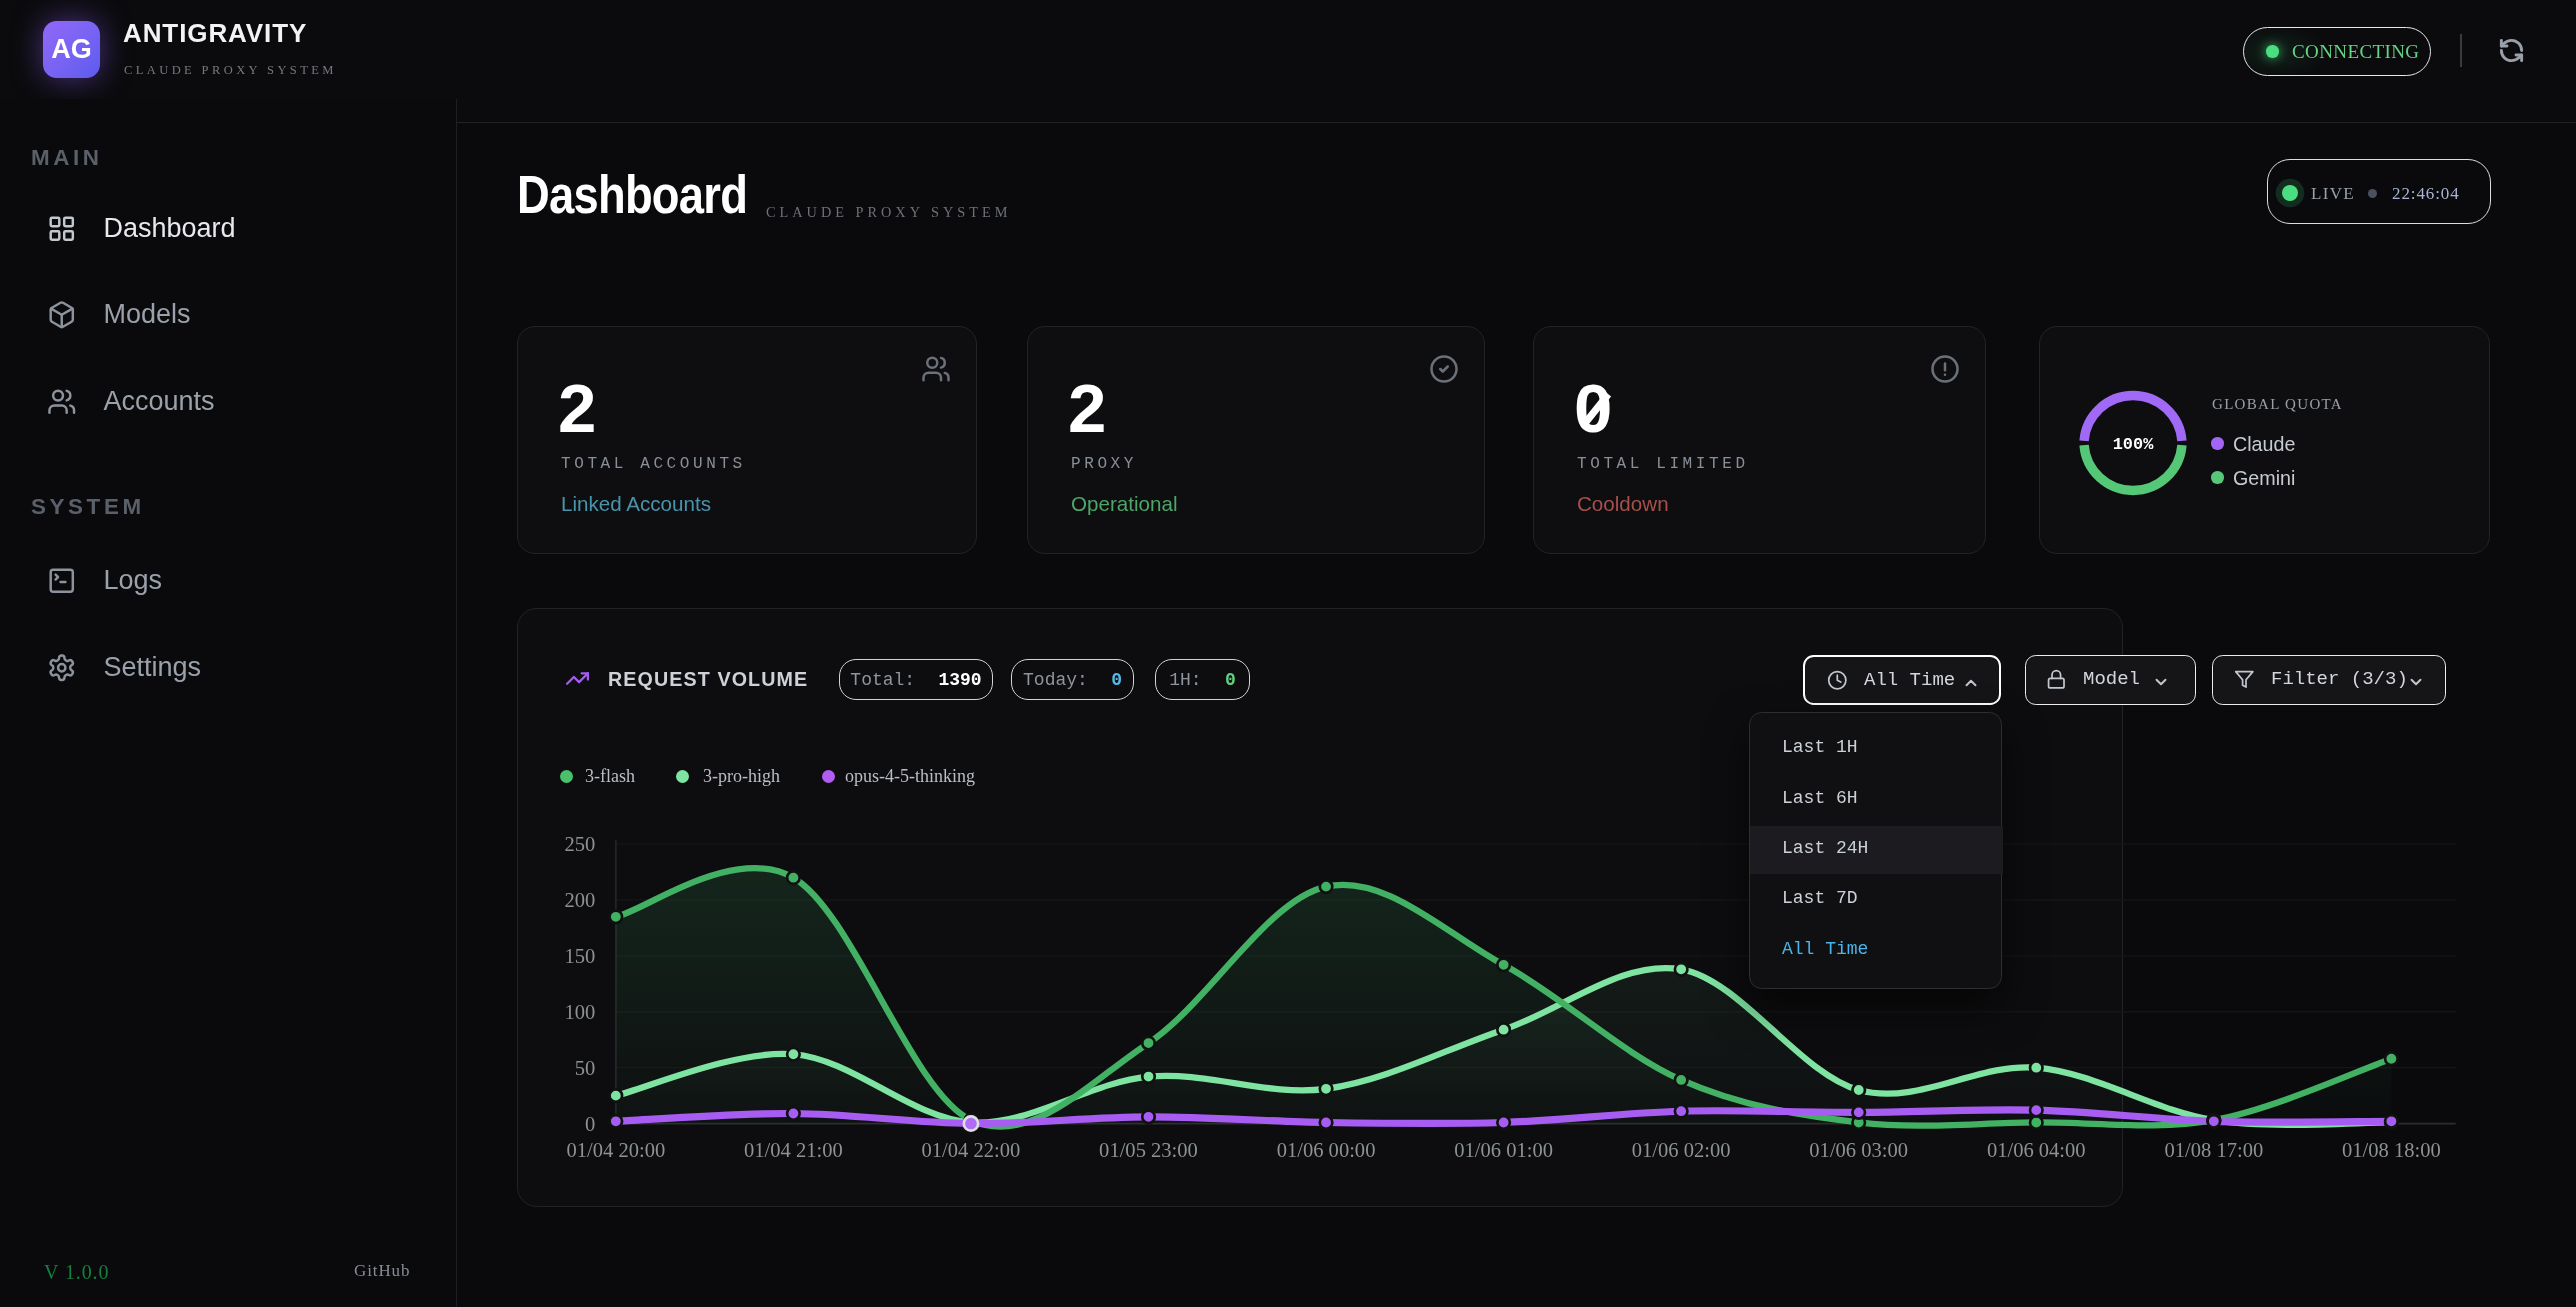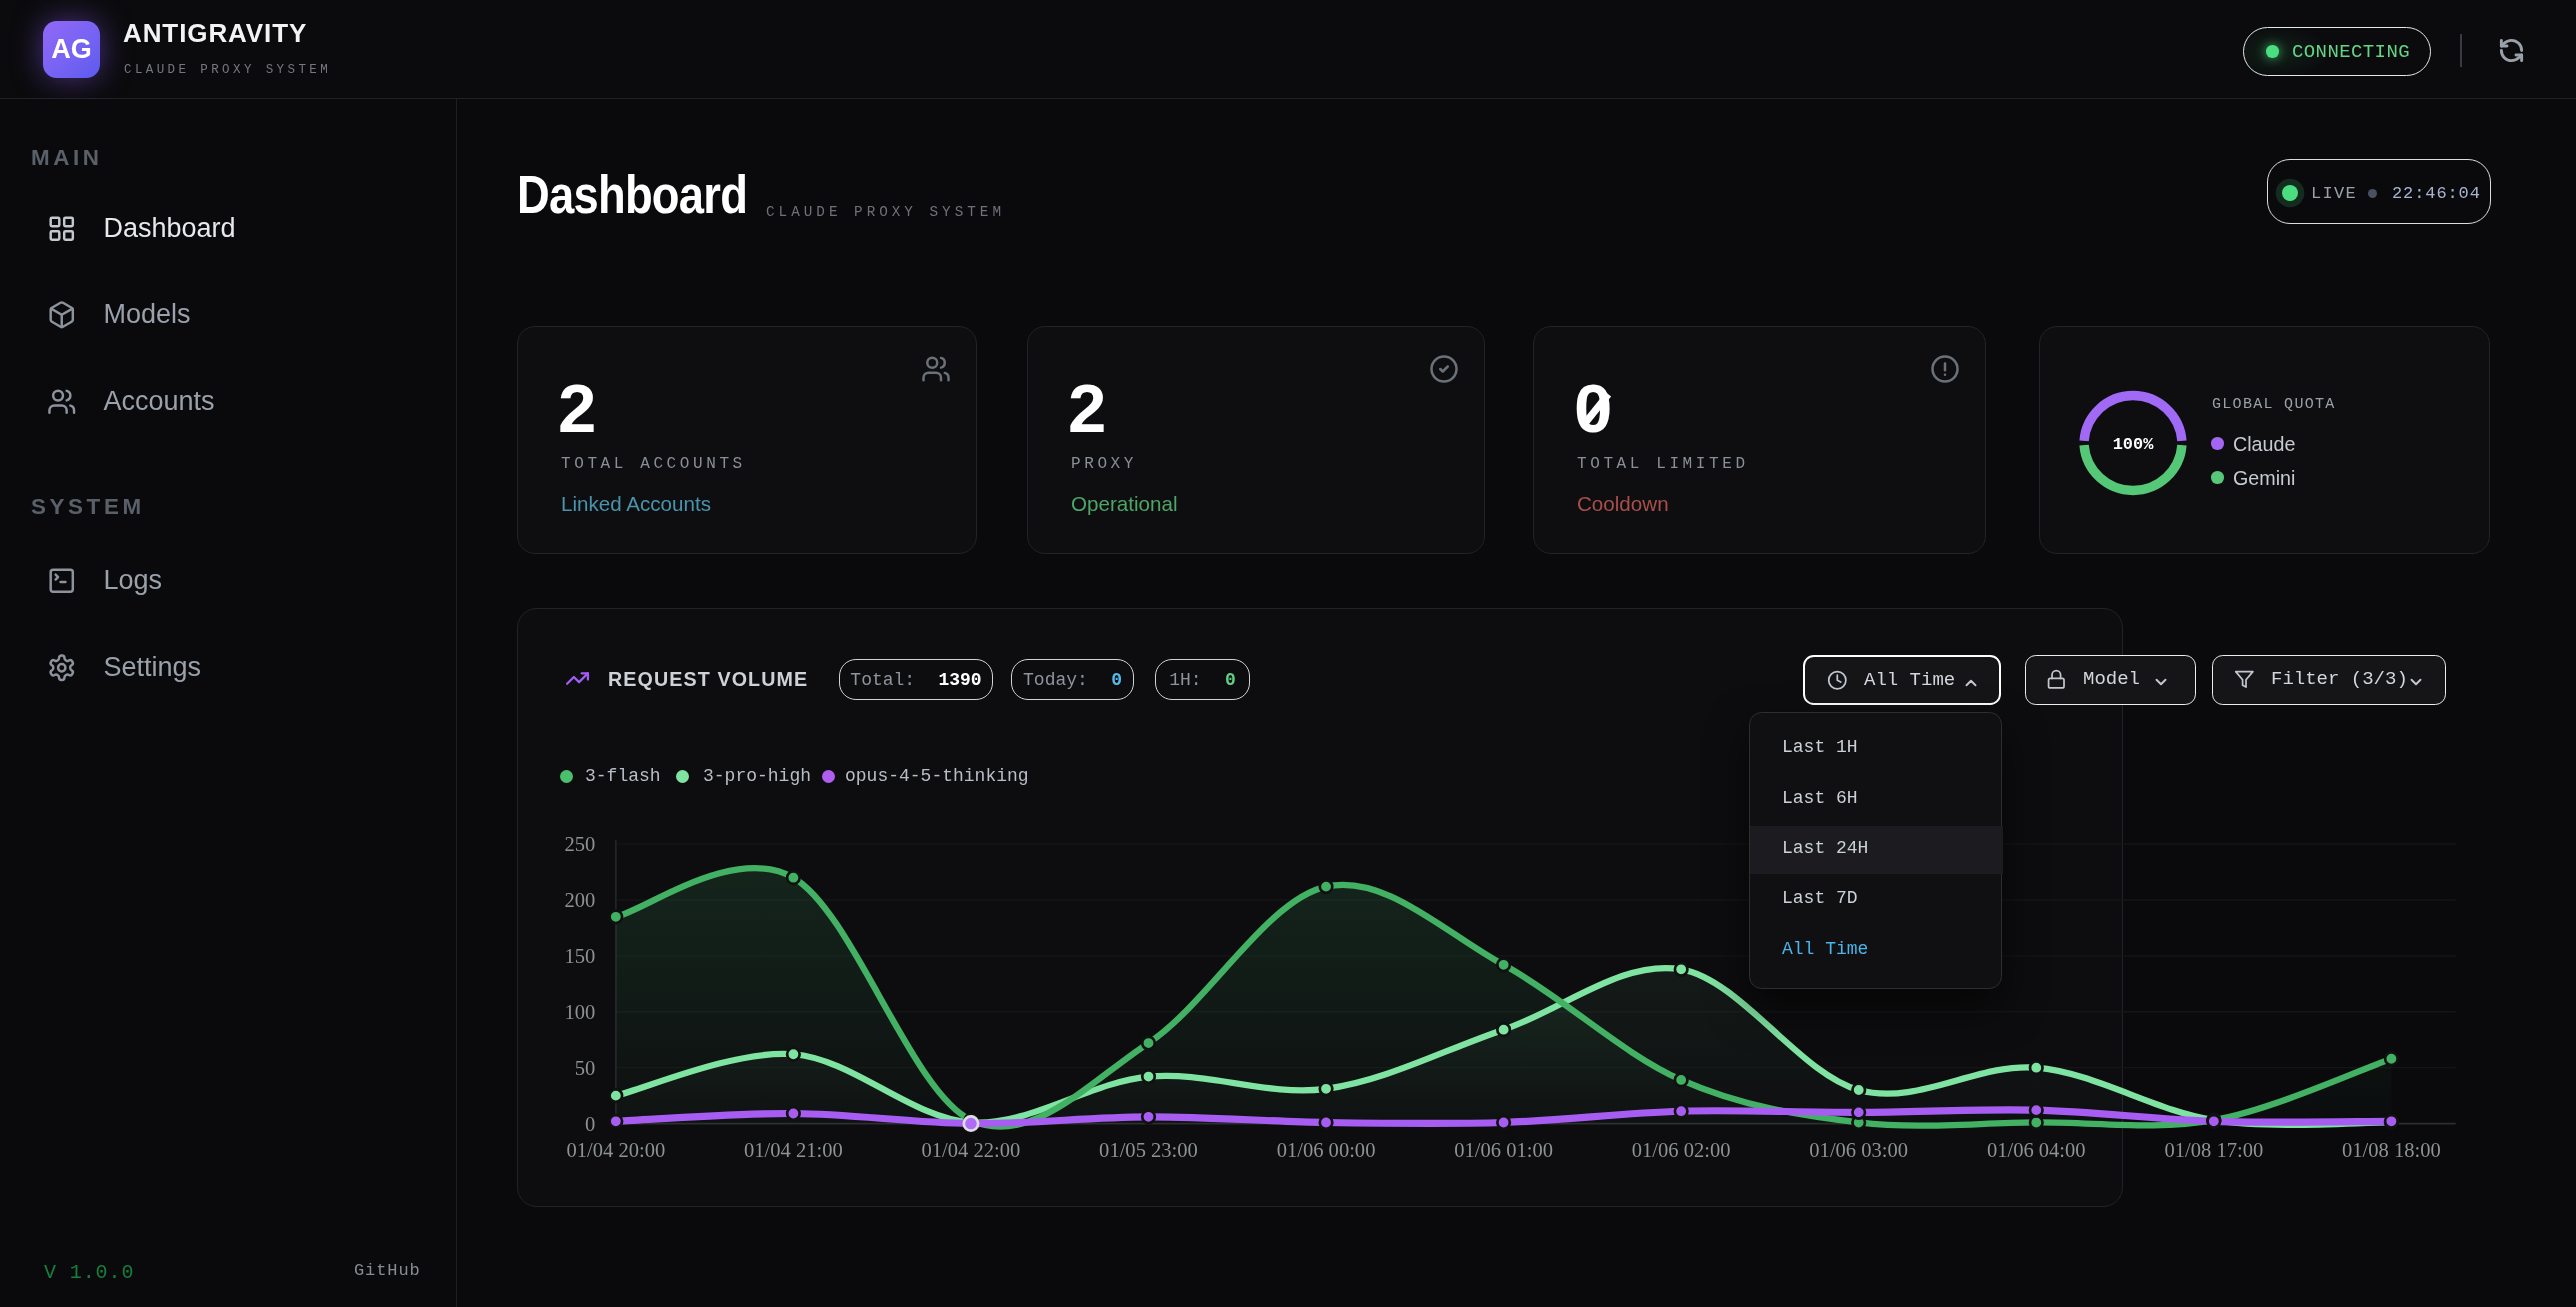--- a/index.html
+++ b/index.html
@@ -1,23 +1,23 @@
 <!DOCTYPE html>
 <html style="font-size:14.3px"><head>
 <meta charset="utf-8">
 <style>
   * { margin:0; padding:0; box-sizing:border-box; }
   html,body { background:#0a0a0c; width:2576px; height:1308px; overflow:hidden; }
   body { font-family:"Liberation Sans", sans-serif; position:relative; }
-  .mono { font-family:Liberation Mono, monospace; }
+  .mono { font-family:Liberation Serif, serif; }
   .abs { position:absolute; }
   svg.ic { display:block; stroke-linecap:round; stroke-linejoin:round; fill:none; }
 
   
-  #header { position:absolute; left:0; top:0; width:2576px; height:99px; background:#0b0b0d; border-bottom:1.8px solid #222226; }
+  #header { position:absolute; left:0; top:0; width:2576px; height:123px; background:#0b0b0d; border-bottom:1.8px solid #222226; }
   #logo { position:absolute; left:43px; top:20.6px; width:57px; height:57px; border-radius:13.4px;
           background:linear-gradient(135deg,#9168f7 0%,#7763f3 55%,#5b5bee 100%);
           box-shadow:0 0 30px rgba(139,92,246,.5);
           display:flex; align-items:center; justify-content:center;
           color:#fff; font-weight:bold; font-size:27px; letter-spacing:0px; }
   #brand { position:absolute; left:123px; top:18px; font-size:26px; font-weight:bold; color:#f2f3f5; letter-spacing:0.9px; }
   #brandsub { position:absolute; left:124px; top:63px; font-size:12.5px; color:#75797f; letter-spacing:3.4px; }
   #connpill { position:absolute; left:2243px; top:27px; width:188px; height:49px; border:1.8px solid #e6e7e9; border-radius:25px;
               background:radial-gradient(54px 27px at 31px 24px, rgba(74,222,128,.10), rgba(0,0,0,0)); }
   #conndot { position:absolute; left:2266px; top:45px; width:12.5px; height:12.5px; border-radius:50%; background:#4ade80;

